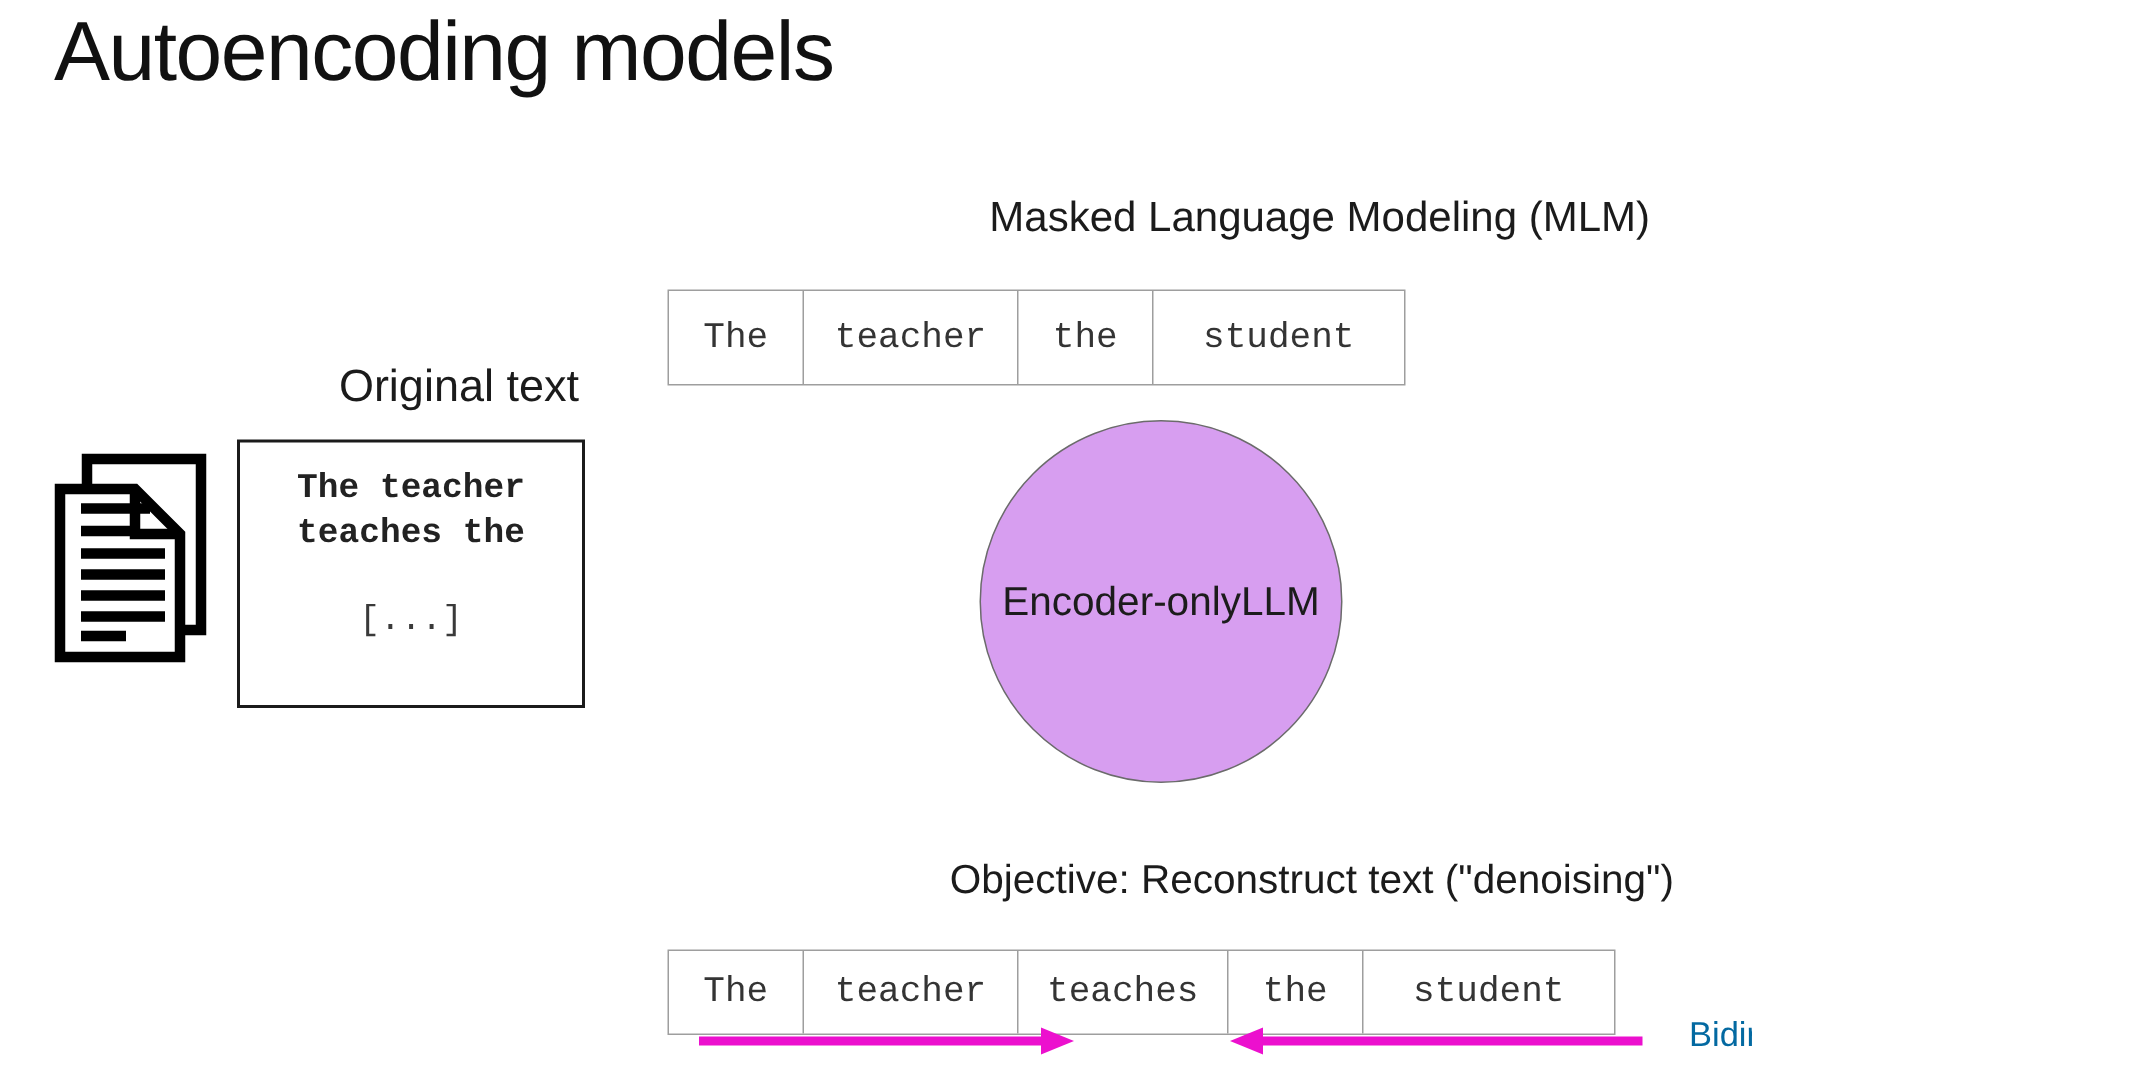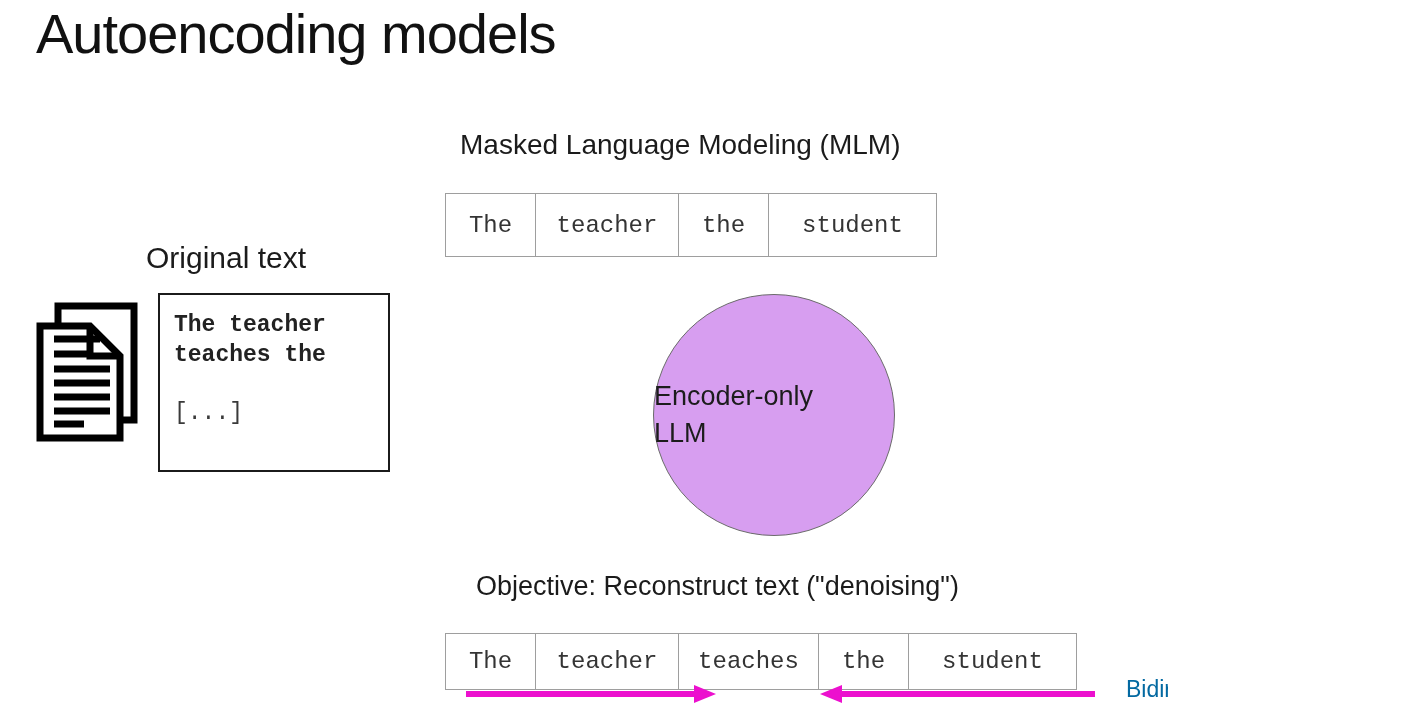--- a/index.html
+++ b/index.html
@@ -5,21 +5,21 @@
   html,body{margin:0;padding:0;background:#ffffff;}
   #slide{
     position:relative;width:1168px;height:721px;background:#ffffff;overflow:hidden;
     font-family:"Liberation Sans",sans-serif;color:#1b1b1b;
   }
   .abs{position:absolute;}
   .slide-title{
     left:36px;top:0px;font-size:56px;font-weight:400;letter-spacing:-1px;color:#111;
     line-height:1.2;
   }
-  .section-heading{font-weight:400;color:#1b1b1b;text-align:left;}
+  .section-heading{font-weight:400;color:#1b1b1b;text-align:right;}
   .mlm-heading{left:460px;top:129px;width:640px;font-size:28px;}
   .orig-heading{left:146px;top:241px;width:240px;font-size:30px;}
   .obj-heading{left:476px;top:571px;width:640px;font-size:27px;}
 
   
   .token-table{display:flex;left:445px;border:1px solid #9e9e9e;background:#fff;}
   .token-table .cell{
     display:flex;align-items:center;justify-content:center;
     border-right:1px solid #9e9e9e;
     font-family:"Liberation Mono",monospace;font-size:24px;color:#343434;
@@ -29,36 +29,36 @@
   .tt-top{top:193px;}
   .tt-top .cell{height:62px;}
   .tt-bottom{top:633px;}
   .tt-bottom .cell{height:55px;}
   .c0{width:90px;} .c1{width:143px;} .c2{width:140px;} .c3{width:90px;} .c4{width:167px;}
   .cell.masked{font-weight:bold;color:#101010;}
 
   
   .orig-box{
     left:158px;top:293px;width:232px;height:179px;box-sizing:border-box;
-    border:2px solid #1b1b1b;background:#fff;padding:15px 14px;
+    border:2px solid #1b1b1b;background:#fff;padding:15px 14px;text-align:center;
   }
   .orig-line{
     font-family:"Liberation Mono",monospace;font-weight:bold;font-size:23px;
     line-height:30px;color:#222;white-space:pre;
   }
   .orig-ellipsis{
     font-family:"Liberation Mono",monospace;font-size:23px;color:#3a3a3a;
     margin-top:28px;line-height:30px;
   }
 
   
   .encoder-circle{
-    left:653px;top:294px;width:242px;height:242px;border-radius:50%;
+    left:653px;top:280px;width:242px;height:242px;border-radius:50%;
     background:#d79ef0;border:1px solid #6b6b6b;box-sizing:border-box;
-    display:flex;flex-direction:column;align-items:flex-start;justify-content:center;
+    display:flex;flex-direction:row;align-items:center;justify-content:center;
   }
   .encoder-circle .line{font-size:27px;line-height:37px;color:#1c1c1c;}
 
   
   .bidir-label{left:1126px;top:676px;font-size:23px;color:#0369a1;font-weight:400;white-space:nowrap;}
   .watermark{
     left:1202px;top:688px;font-size:20px;color:rgba(130,130,130,0.62);
     white-space:nowrap;z-index:30;margin-top:14px;
   }
   svg{display:block;}

